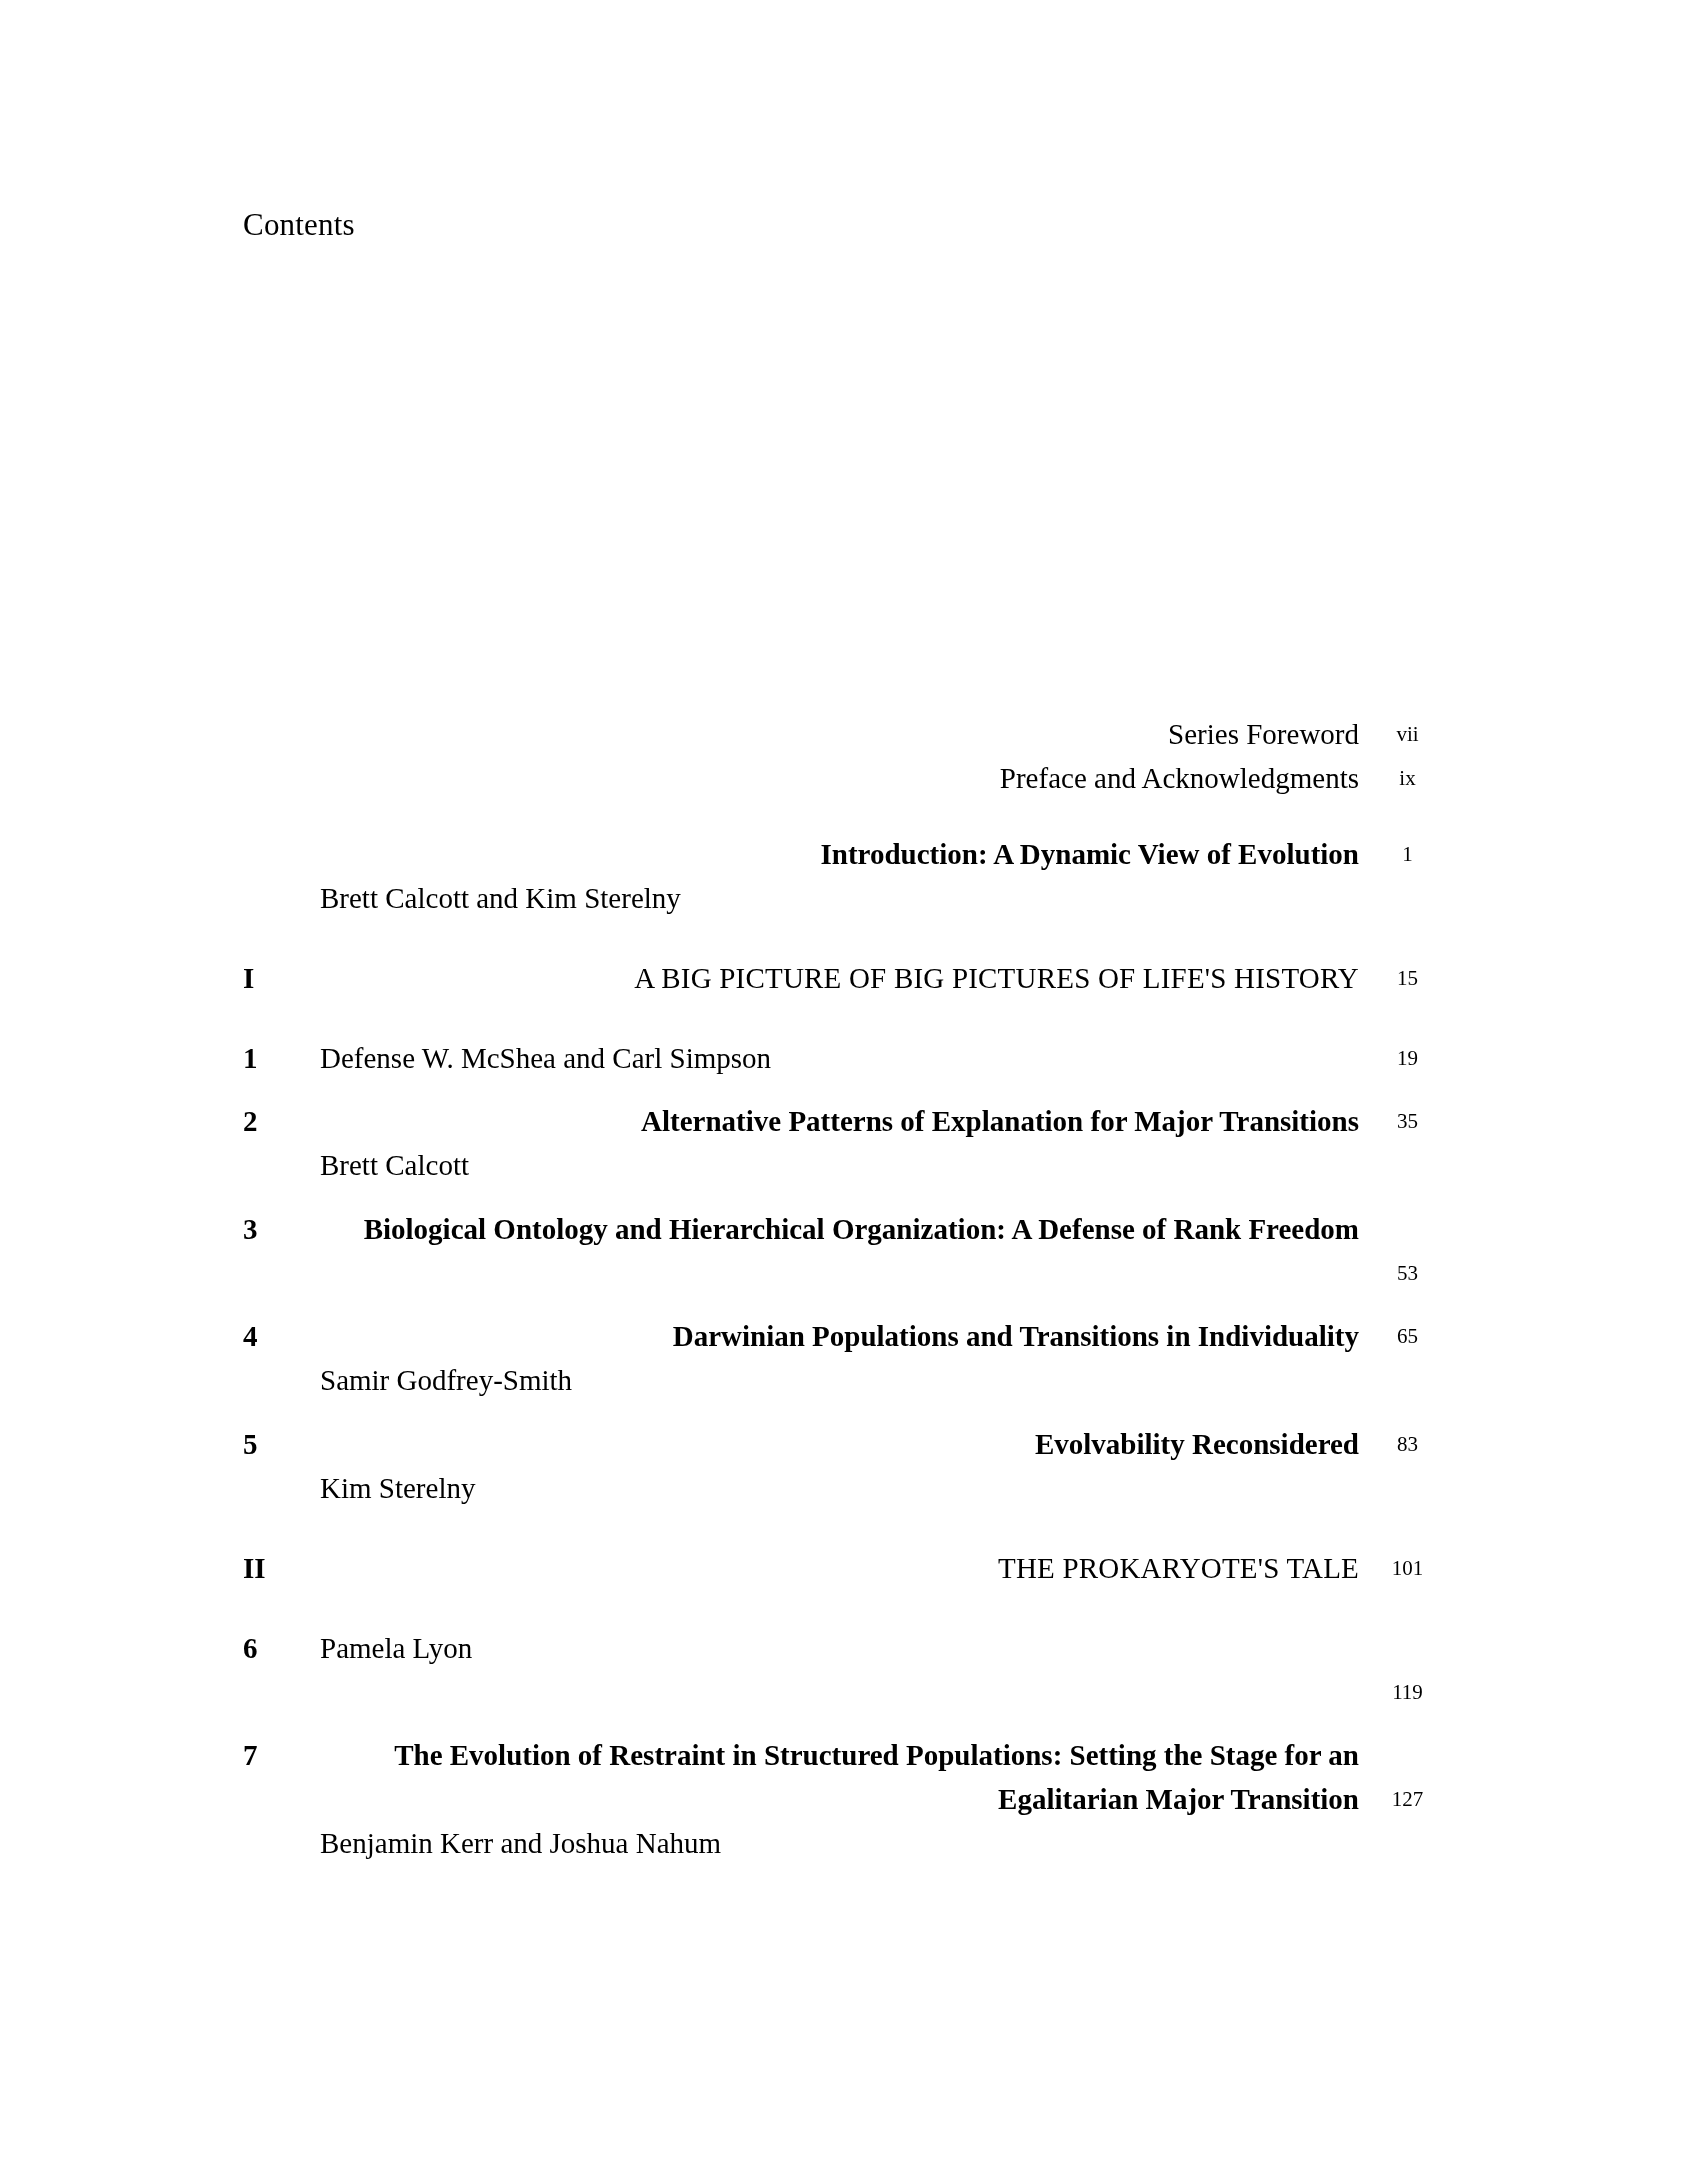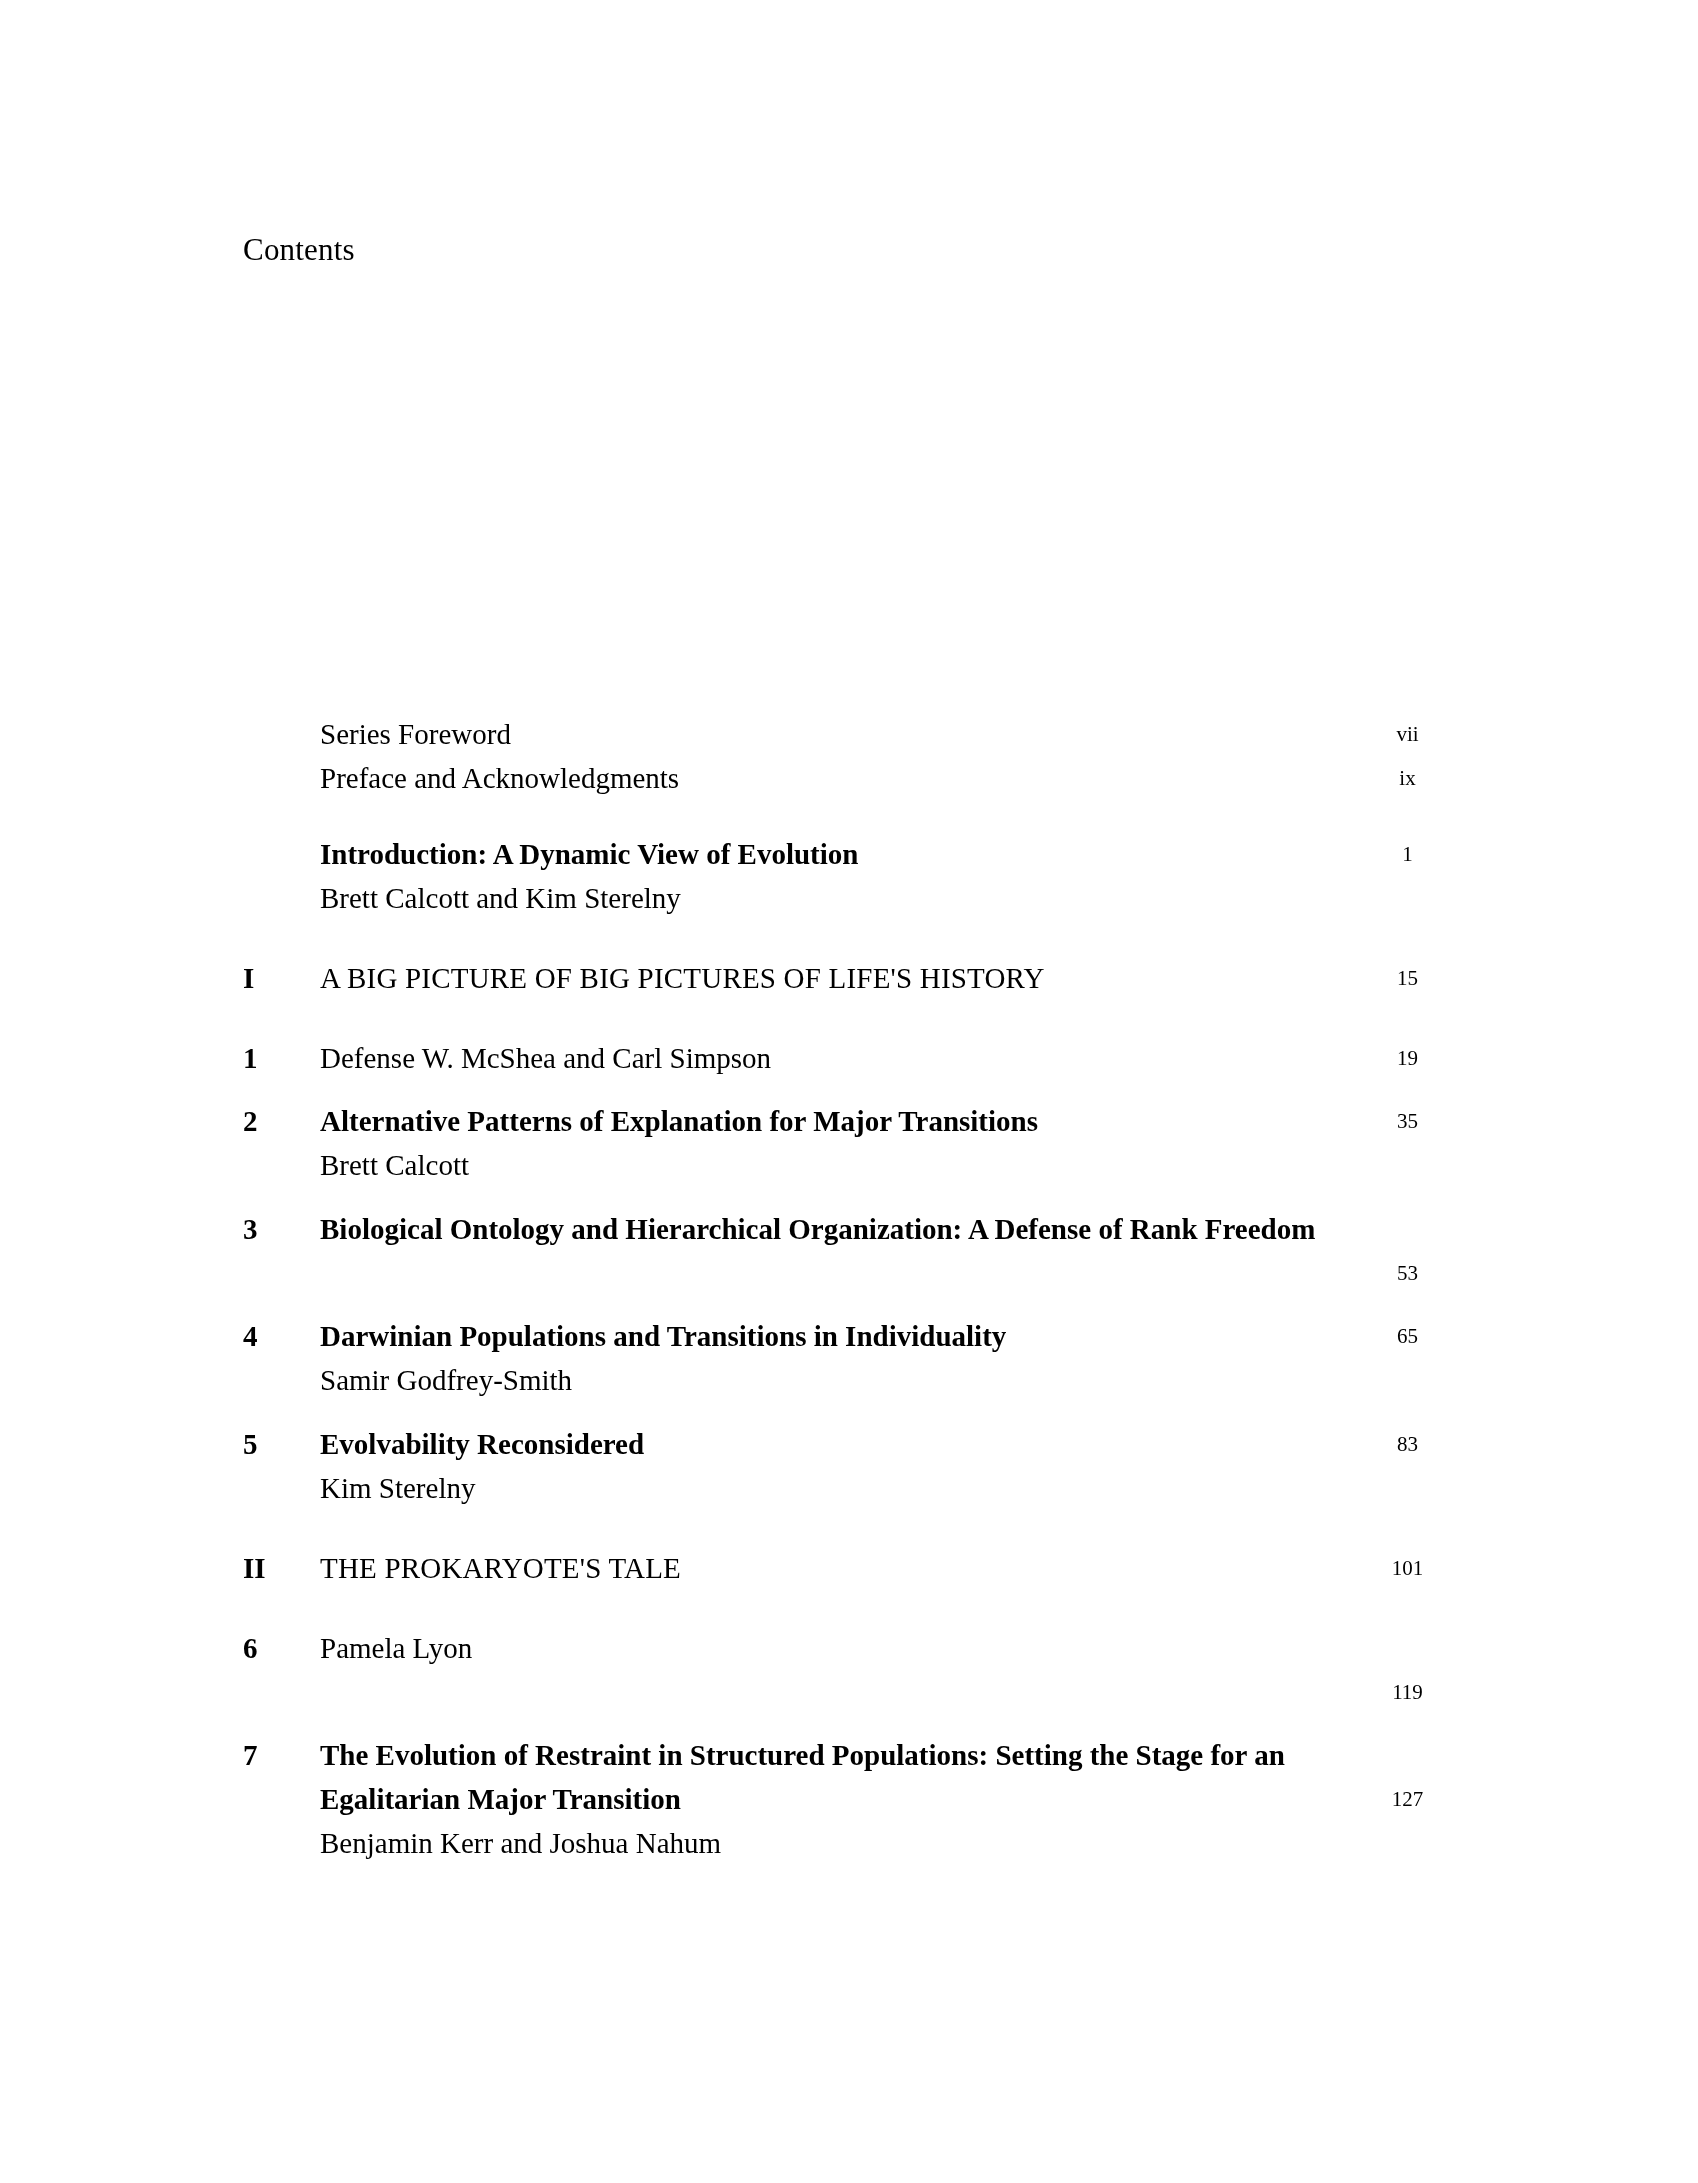--- a/index.html
+++ b/index.html
@@ -17,21 +17,21 @@
   }
   .page {
     position: absolute;
     top: 0; left: 0;
     width: 1698px;
     height: 2183px;
   }
   .running-head {
     position: absolute;
     left: 243px;
-    top: 232px;
+    top: 207px;
     font-size: 31px;
     letter-spacing: 0.2px;
   }
   .toc {
     position: absolute;
     left: 243px;
     top: 712px;
     width: 1213px;
   }
   
@@ -50,20 +50,21 @@
     font-size: 29px;
     line-height: 44px;
   }
   .entry .pg {
     font-size: 21px;
     line-height: 44px;
     text-align: center;
   }
   .title {
     display: block;
+    text-align: right;
   }
   .title.bold {
     font-weight: bold;
   }
   .title.caps {
     font-weight: normal;
     letter-spacing: 0.2px;
   }
   .authors {
     display: block;

